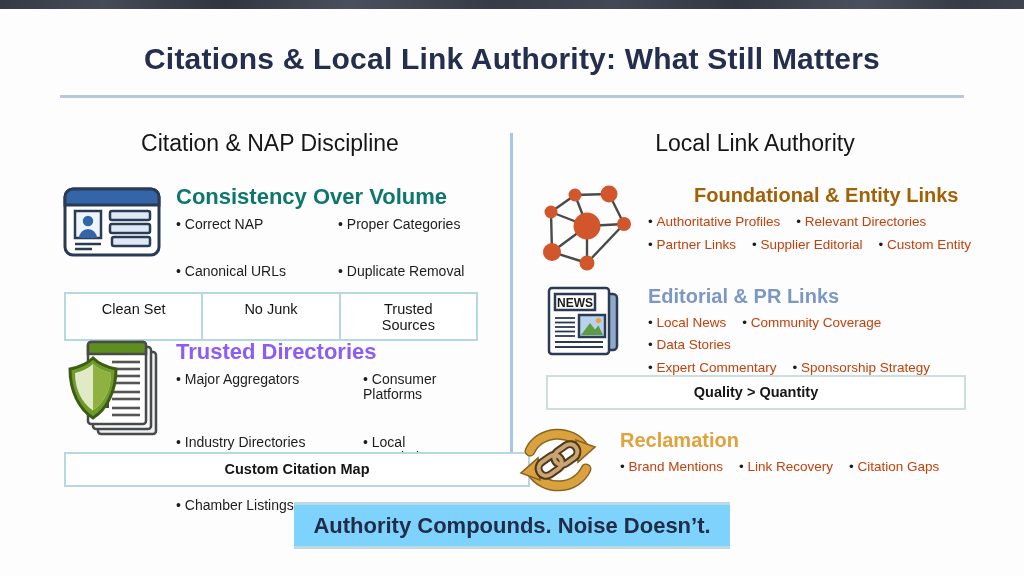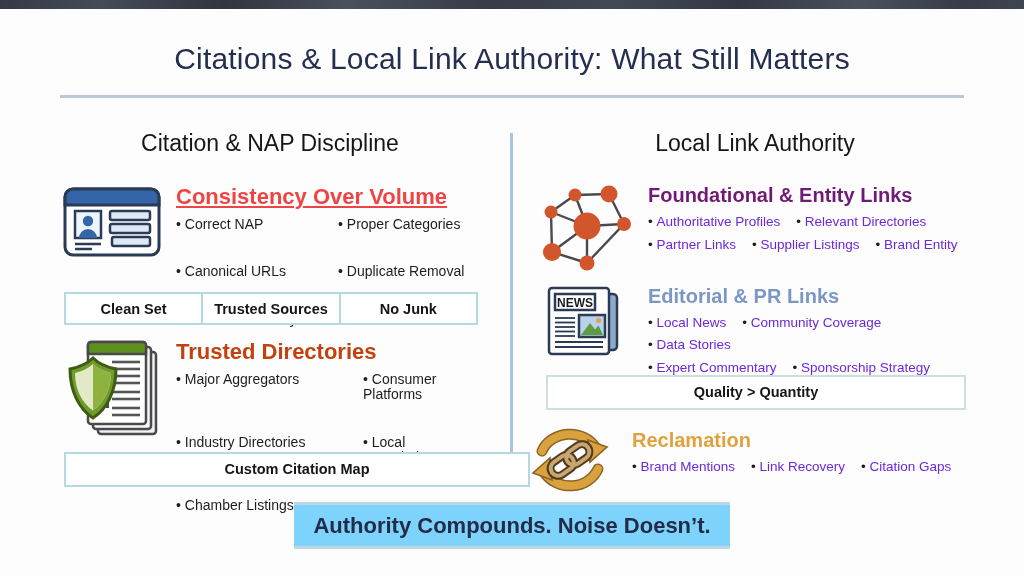--- a/index.html
+++ b/index.html
@@ -14,21 +14,21 @@
 
   
   .top-strip {
     position: absolute; top: 0; left: 0; width: 1024px; height: 9px;
     background: linear-gradient(90deg,#242936 0%,#343b4a 10%,#20242f 22%,#3a4150 34%,#262b38 48%,#323848 60%,#222734 72%,#3a4150 84%,#262b38 94%,#2e3442 100%);
     opacity: .92;
   }
 
   .page-title {
     position: absolute; top: 42px; left: 0; width: 1024px;
-    text-align: center; font-size: 30px; font-weight: 400;
+    text-align: center; font-size: 30px; font-weight: 700;
     color: #242e4e; letter-spacing: .2px;
   }
   .title-rule {
     position: absolute; top: 95px; left: 60px; width: 904px; height: 3px;
     background: #b9c7d9;
   }
 
   .col-heading {
     position: absolute; top: 130px; width: 420px;
     text-align: center; font-size: 23px; font-weight: 400; color: #161616;
@@ -41,60 +41,60 @@
     background: #a9c6e0;
   }
 
   .section { position: absolute; display: flex; align-items: flex-start; }
   .icon-cell { flex: 0 0 auto; display: flex; justify-content: center; }
   .icon-cell.w-left  { width: 104px; }
   .icon-cell.w-right { width: 100px; }
   .text-cell { margin-left: 12px; padding-top: 4px; }
 
   .sec-title { font-size: 22px; font-weight: 700; line-height: 1.05; margin-bottom: 9px; }
-  .sec-title.blue   { color: #ef4444; text-decoration: underline; }
-  .sec-title.green  { color: #c2410c; }
-  .sec-title.orange { color: #701a75; font-size: 20px; }
+  .sec-title.blue   { color: #0f766e; }
+  .sec-title.green  { color: #8b5cf6; }
+  .sec-title.orange { color: #a16207; font-size: 20px; margin-left: 46px; }
   .sec-title.steel  { color: #7b97c5; font-size: 20px; }
   .sec-title.amber  { color: #dfa23d; font-size: 20px; }
 
   .bullets-grid {
     display: grid; column-gap: 10px; row-gap: 6px;
     font-size: 14px; color: #1d1d1d; line-height: 1.1; gap: 32px;
   }
   .bullets-grid.cols-consistency { grid-template-columns: 130px auto; }
   .bullets-grid.cols-directories { grid-template-columns: 155px auto; }
 
   .dot-row {
     display: flex; flex-wrap: wrap; column-gap: 16px; row-gap: 7px;
-    font-size: 13.5px; color: #6d28d9; margin-bottom: 8px; line-height: 1.1;
+    font-size: 13.5px; color: #c2410c; margin-bottom: 8px; line-height: 1.1;
   }
   .bi::before { content: "\2022\00a0"; color: #1d1d1d; }
 
   .chip-row { position: absolute; left: 64px; top: 292px; width: 414px; display: flex; }
   .chip {
     flex: 1; border: 2px solid #b5d8e2; background: #fff;
-    text-align: center; font-weight: 700; font-size: 14.5px; padding: 7px 0 6px;
+    text-align: center; font-weight: 400; font-size: 14.5px; padding: 7px 16px 6px;
     color: #151515;
   }
   .chip + .chip { border-left: none; }
 
   .wide-bar {
     position: absolute; border: 2px solid #b5d8e2; background: #fff;
     text-align: center; font-weight: 700; font-size: 14.5px; padding: 7px 0 8px;
     color: #151515;
   }
   #map-bar     { left: 64px;  top: 452px; width: 466px; }
   #quality-bar { left: 546px; top: 375px; width: 420px; border-color: #cbe0dc; }
 
   #sec-consistency { left: 60px;  top: 181px; width: 422px; }
   #sec-directories { left: 60px;  top: 336px; width: 422px; }
   #sec-foundational{ left: 536px; top: 181px; width: 436px; }
   #sec-editorial   { left: 536px; top: 282px; width: 436px; }
-  #sec-reclamation { left: 520px; top: 422px; width: 436px; }
+  #sec-reclamation { left: 508px; top: 422px; width: 436px; }
   #sec-reclamation .text-cell { padding-top: 8px; }
 
   .footer-banner {
     position: absolute; left: 294px; top: 502px; width: 436px;
     border-top: 3px solid #bcd9e3; border-bottom: 3px solid #bcd9e3;
     text-align: center; font-size: 22px; font-weight: 700; color: #222c49;
     padding: 8px 0 7px; background: #7dd3fc;
   }
 </style>
 </head>
@@ -132,22 +132,22 @@
       <span class="bi">Proper Categories</span>
       <span class="bi">Canonical URLs</span>
       <span class="bi">Duplicate Removal</span>
       <span class="bi">Address Accuracy</span>
     </div>
   </div>
 </div>
 
 <div class="chip-row">
   <div class="chip">Clean Set</div>
+  <div class="chip">No Junk</div>
   <div class="chip">Trusted Sources</div>
-  <div class="chip">No Junk</div>
 </div>
 
 <div class="section" id="sec-directories">
   <div class="icon-cell w-left">
     <svg width="100" height="108" viewBox="0 0 100 108">
       <rect x="36" y="16" width="58" height="82" rx="3" fill="#eef1f4" stroke="#4a4a4a" stroke-width="2.5"></rect>
       <rect x="31" y="11" width="58" height="82" rx="3" fill="#f7f8fa" stroke="#4a4a4a" stroke-width="2.5"></rect>
       <rect x="26" y="6" width="58" height="82" rx="3" fill="#ffffff" stroke="#4a4a4a" stroke-width="2.5"></rect>
       <path d="M26 9 a3 3 0 0 1 3 -3 h52 a3 3 0 0 1 3 3 v9 H26 Z" fill="#5d8f1e" stroke="#4a4a4a" stroke-width="2.5"></path>
       <g stroke="#555555" stroke-width="2.6">
@@ -206,22 +206,22 @@
     </svg>
   </div>
   <div class="text-cell">
     <div class="sec-title orange">Foundational &amp; Entity Links</div>
     <div class="dot-row">
       <span class="bi">Authoritative Profiles</span>
       <span class="bi">Relevant Directories</span>
     </div>
     <div class="dot-row">
       <span class="bi">Partner Links</span>
-      <span class="bi">Supplier Listings</span>
-      <span class="bi">Brand Entity</span>
+      <span class="bi">Supplier Editorial</span>
+      <span class="bi">Custom Entity</span>
     </div>
   </div>
 </div>
 
 <div class="section" id="sec-editorial">
   <div class="icon-cell w-right">
     <svg width="86" height="80" viewBox="0 0 86 80">
       <rect x="60" y="12" width="14" height="56" rx="4" fill="#8fa9c9" stroke="#2b3a55" stroke-width="2.5"></rect>
       <rect x="6" y="6" width="60" height="66" rx="3" fill="#ffffff" stroke="#2b3a55" stroke-width="2.5"></rect>
       <rect x="12" y="12" width="40" height="16" fill="#ffffff" stroke="#2b3a55" stroke-width="2.5"></rect>

